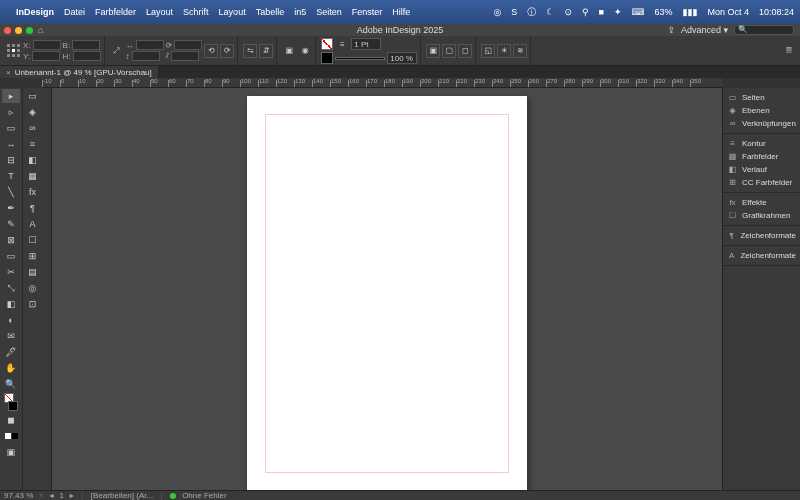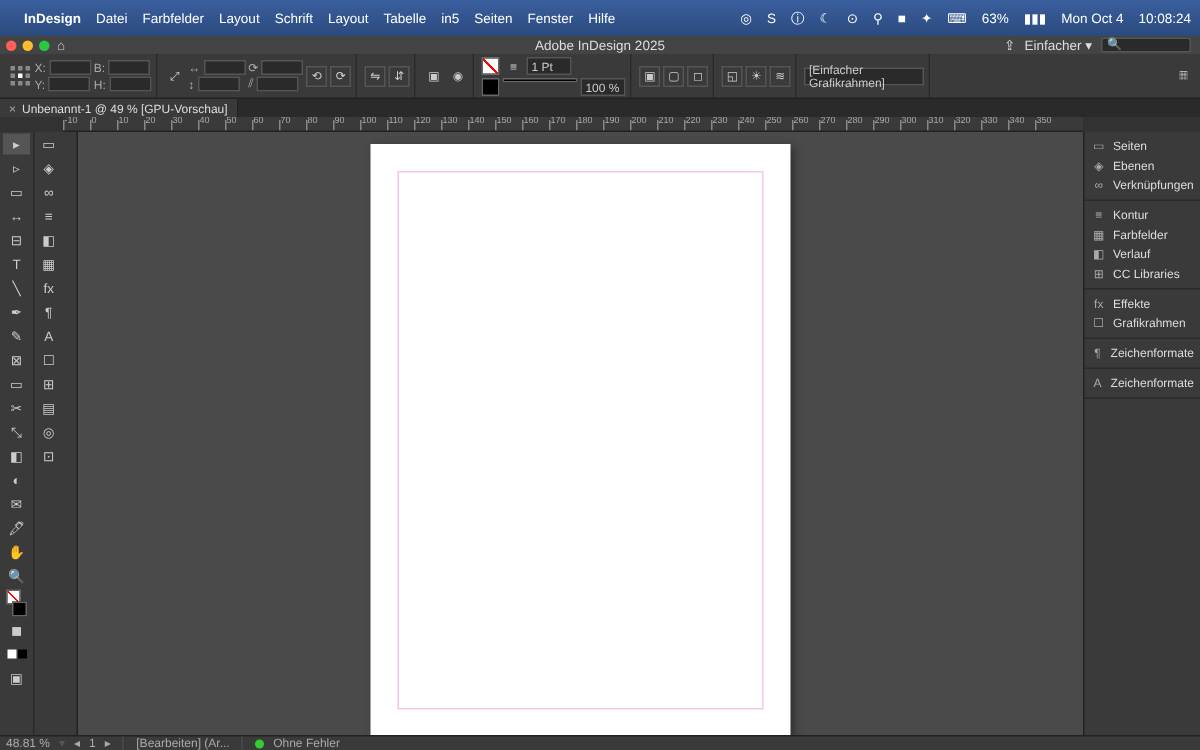--- a/index.html
+++ b/index.html
@@ -122,21 +122,21 @@
 <div class="win-title">
   <div class="traffic">
     <b class="tl-r"></b>
     <b class="tl-y"></b>
     <b class="tl-g"></b>
   </div>
   <span class="home-icon">⌂</span>
   <span>Adobe InDesign 2025</span>
   <div class="cloud-area">
     <span>⇪</span>
-    <span class="adv"><span>Einfacher</span> ▾</span>
+    <span class="adv"><span>Advanced</span> ▾</span>
     <div class="search" title="Adobe Stock">🔍</div>
   </div>
 </div>
 
 <div class="ctrl-bar">
   <div class="ctrl-group">
     <div class="ref-box">
         <b></b>
         <b></b>
         <b></b>
@@ -201,41 +201,36 @@
     <div class="ico-btn nostroke">▣</div>
     <div class="ico-btn nostroke">◉</div>
   </div>
   <div class="ctrl-group">
     <div class="xy-field">
       <div style="display:flex;gap:2px;align-items:center">
         <div class="swatch red-slash"></div>
         <div class="ico-btn nostroke">≡</div>
         <input class="stroke-input" value="1 Pt" style="">
       </div>
-      <div style="display:flex;gap:2px;align-items:flex-start">
+      <div style="display:flex;gap:2px;align-items:center">
         <div class="swatch black"></div>
         <div class="stroke-line"></div>
         <input class="stroke-input" value="100 %" style="">
       </div>
     </div>
   </div>
   <div class="ctrl-group">
     <div class="ico-btn">▣</div>
     <div class="ico-btn">▢</div>
     <div class="ico-btn">◻</div>
   </div>
   <div class="ctrl-group">
     <div class="ico-btn">◱</div>
     <div class="ico-btn">☀</div>
     <div class="ico-btn">≋</div>
-  </div>
-  <div class="ctrl-group">
-    <div class="dropdown wide">
-        <span>[Einfacher Grafikrahmen]</span>
-      </div>
   </div>
   <div style="flex:1"></div>
   <div class="ico-btn nostroke">𝄜</div>
 </div>
 
 <div class="tab-bar">
   <div class="doc-tab">
     <span class="x">×</span>
     <span>Unbenannt-1 @ 49 % [GPU-Vorschau]</span>
   </div>
@@ -400,21 +395,21 @@
         <div class="panel-item">
           <span class="pi">▦</span>
           <span>Farbfelder</span>
         </div>
         <div class="panel-item">
           <span class="pi">◧</span>
           <span>Verlauf</span>
         </div>
         <div class="panel-item">
           <span class="pi">⊞</span>
-          <span>CC Libraries</span>
+          <span>CC Farbfelder</span>
         </div>
       </div>
     <div class="panel-group" id="pg3">
         <div class="panel-item">
           <span class="pi">fx</span>
           <span>Effekte</span>
         </div>
         <div class="panel-item">
           <span class="pi">☐</span>
           <span>Grafikrahmen</span>
@@ -429,21 +424,21 @@
     <div class="panel-group" id="pg5">
         <div class="panel-item">
           <span class="pi">A</span>
           <span>Zeichenformate</span>
         </div>
       </div>
   </div>
 </div>
 
 <div class="status">
-  <span>48.81 %</span>
+  <span>97.43 %</span>
   <span class="sep">▾</span>
   <span>◂</span>
   <span>1</span>
   <span>▸</span>
   <span class="sep">│</span>
   <span>[Bearbeiten] (Ar...</span>
   <span class="sep">│</span>
   <span class="green-dot"></span>
   <span>Ohne Fehler</span>
 </div>

